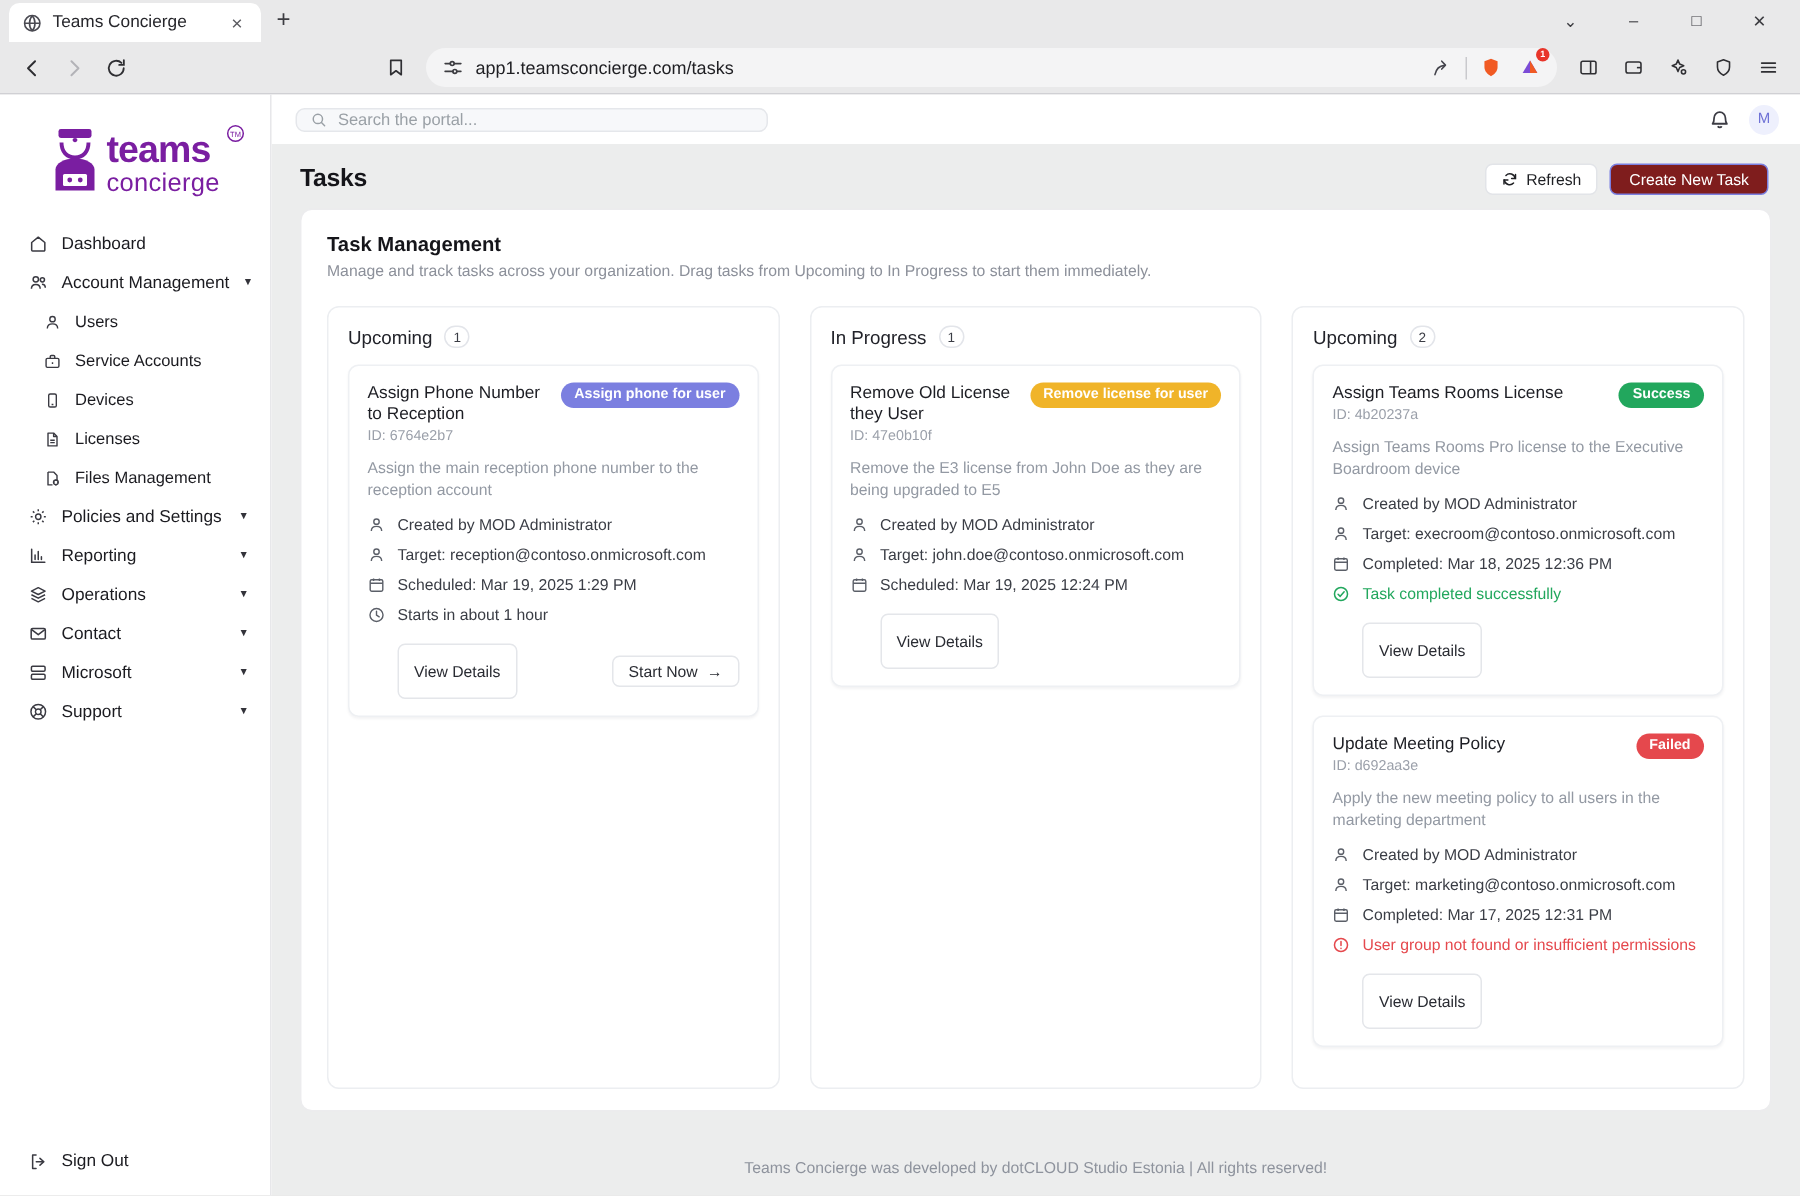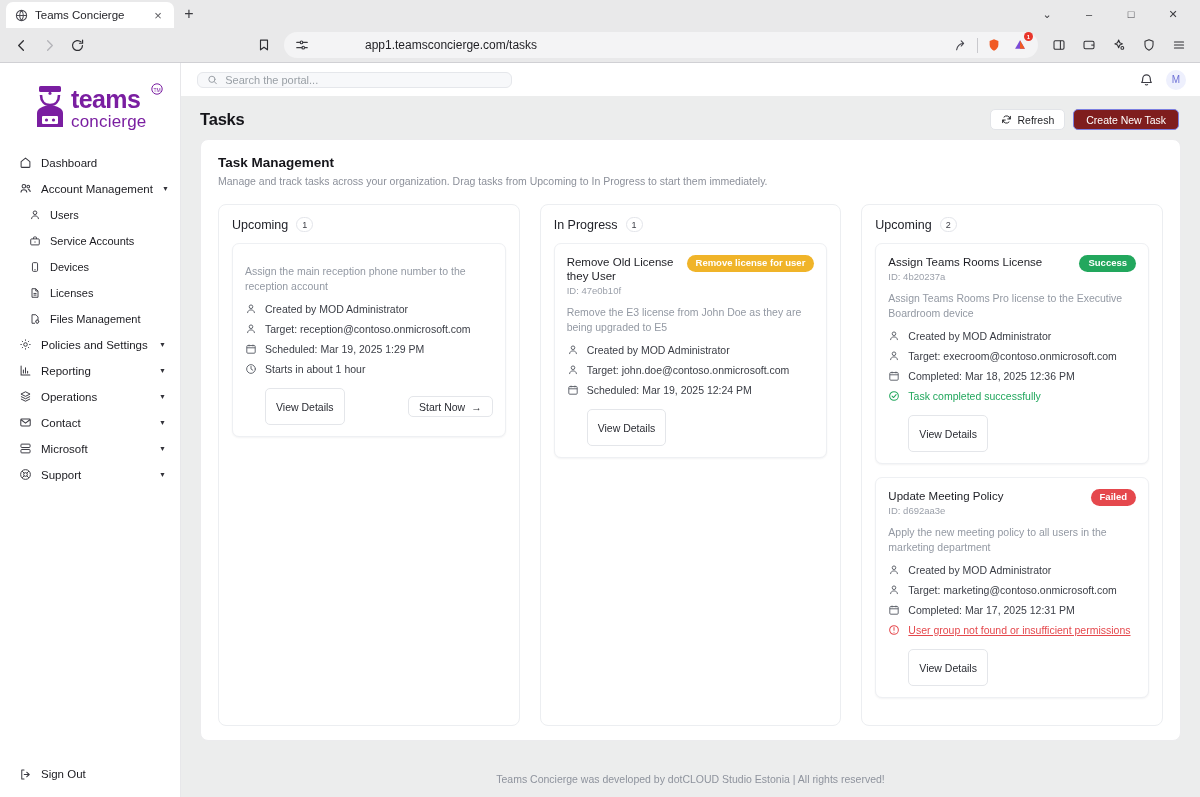--- a/index.html
+++ b/index.html
@@ -32,21 +32,21 @@
 
   .navbar { height: 34px; background: #e9e9ea; display: flex; align-items: center;
             gap: 2px; padding: 0 8px; flex: 0 0 34px; }
   .navbtn { width: 26px; height: 26px; display: flex; align-items: center;
             justify-content: center; border-radius: 5px; color: #2f2f33; }
   .navbtn.disabled { color: #b3b3b8; }
   .omnibox { flex: 1; height: 26px; background: #f4f4f5; border-radius: 13px;
              display: flex; align-items: center; padding: 0 6px 0 11px; gap: 8px;
              margin: 0 6px; }
   .omnibox .siteicon { width: 14px; height: 14px; color: #3c3c41; display:block; }
-  .omnibox .url { font-size: 12px; color: #1f1f23; flex: 1; margin-left: 48px; }
+  .omnibox .url { font-size: 12px; color: #1f1f23; flex: 1; }
   .omni-right { display: flex; align-items: center; gap: 2px; }
   .omni-right .ic { width: 24px; height: 22px; display: flex; align-items: center;
                     justify-content: center; }
   .vline { width: 1px; height: 15px; background: #c9c9cd; margin: 0 2px; }
   .badge-dot { position: absolute; top: -2px; right: -1px; background: #e8352a;
                color: #fff; font-size: 6px; border-radius: 6px; min-width: 9px;
                height: 9px; display: flex; align-items: center; justify-content: center;
                font-weight: bold; padding: 0 1px; }
   .bkmk { width: 24px; height: 24px; display: flex; align-items: center;
           justify-content: center; color: #2f2f33; }
@@ -125,21 +125,21 @@
   .card-title { font-size: 11.5px; color: #1d1e24; line-height: 14px; }
   .card-id { font-size: 9.5px; color: #9ba0aa; margin-top: 2px; }
   .pill { border-radius: 10px; font-size: 9.5px; font-weight: bold; color: #ffffff;
           padding: 3px 9px 4px 9px; white-space: nowrap; line-height: 1; flex: 0 0 auto; }
   .card-desc { font-size: 10.5px; color: #9399a3; line-height: 15px; margin-top: 9px; }
   .meta { margin-top: 9px; display: flex; flex-direction: column; gap: 8px; }
   .meta-row { display: flex; align-items: center; gap: 8px; font-size: 10.5px; color: #3a3d45; }
   .meta-row .mi { width: 12px; height: 12px; flex: 0 0 12px; color: #5b5f68;
                   display: flex; align-items: center; justify-content: center; }
   .meta-row.ok { color: #22a75d; } .meta-row.ok .mi { color: #22a75d; }
-  .meta-row.err { color: #e5484d; text-decoration: underline; } .meta-row.err .mi { color: #e5484d; }
+  .meta-row.err { color: #e5484d; } .meta-row.err .mi { color: #e5484d; }
   .card-actions { margin-top: 13px; display: flex; align-items: center; }
   .btn-ghost { height: 37px; border: 1px solid #e4e6ea; border-radius: 5px; background: #fff;
                font-size: 10.5px; color: #2a2c33; padding: 0 10px; display: flex;
                align-items: center; margin-left: 20px; }
   .btn-start { margin-left: auto; height: 21px; border: 1px solid #e4e6ea; border-radius: 5px;
                background: #fff; font-size: 10.5px; color: #2a2c33; padding: 0 10px;
                display: flex; align-items: center; gap: 6px; }
 
   .footer { height: 36px; display: flex; align-items: center; justify-content: center;
             font-size: 10.5px; color: #8e939d; }
@@ -476,20 +476,27 @@
           <div class="panel-title">Task Management</div>
           <div class="panel-sub">Manage and track tasks across your organization. Drag tasks from Upcoming to In Progress to start them immediately.</div>
 
           <div class="board" id="board">
               <div class="column">
                 <div class="col-head">
                   <span class="col-name">Upcoming</span>
                   <span class="col-count">1</span>
                 </div>
                 <div class="card">
+                  <div class="card-top">
+                    <div class="card-titlewrap">
+                      <div class="card-title">Assign Phone Number to Reception</div>
+                      <div class="card-id">ID: 6764e2b7</div>
+                    </div>
+                    <span class="pill" style="background: rgb(123, 127, 224);">Assign phone for user</span>
+                  </div>
                   <div class="card-desc">Assign the main reception phone number to the reception account</div>
                   <div class="meta">
                     <div class="meta-row">
                       <span class="mi">
                         <svg width="12" height="12" viewBox="0 0 16 16" fill="none" stroke="currentColor" stroke-width="1.25">
                           <circle cx="8" cy="5" r="2.4"></circle>
                           <path d="M3.4 13.4c0-2.6 2-4.2 4.6-4.2s4.6 1.6 4.6 4.2"></path>
                         </svg>
                       </span>
                       <span>Created by MOD Administrator</span>

